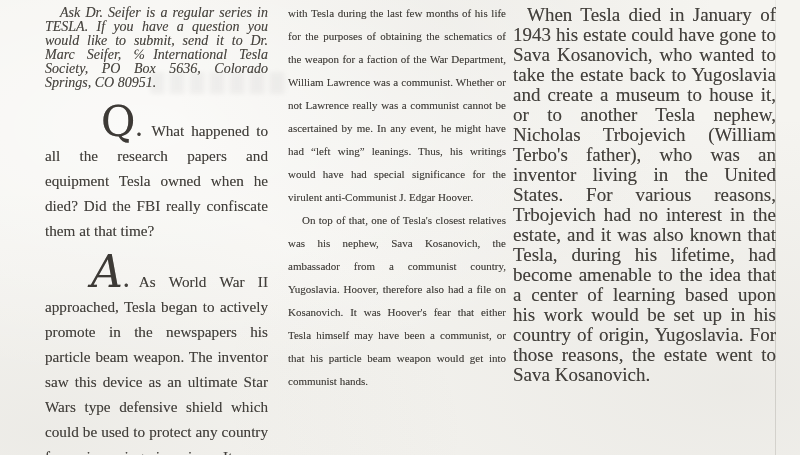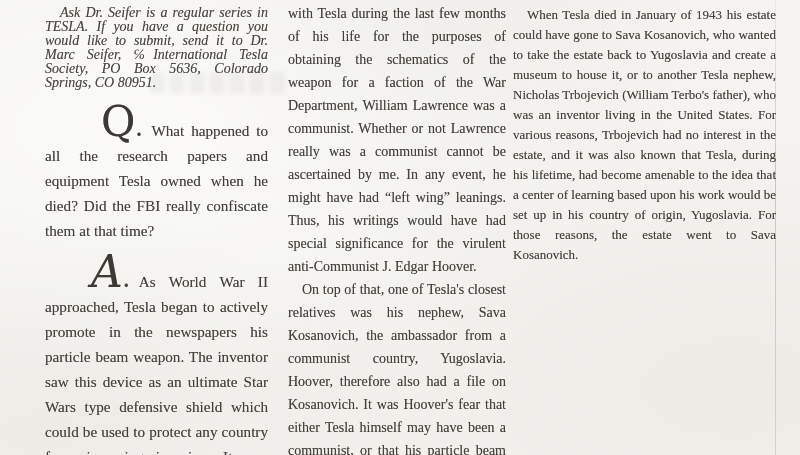--- a/index.html
+++ b/index.html
@@ -22,22 +22,22 @@
   }
   .col{
     position:absolute;top:0;bottom:0;
     text-align:justify;
     filter:blur(0.32px);
     text-shadow:0 0 0.6px rgba(64,60,55,0.45);
     overflow:hidden;
   }
   .col p{margin:0;}
   .col-1{left:45px;width:223px;font-size:15.2px;line-height:25px;}
-  .col-2{left:288px;width:218px;font-size:14px;line-height:23px;padding-top:2px;}
-  .col-3{left:513px;width:263px;font-size:13px;line-height:20px;padding-top:5px;}
+  .col-2{left:288px;width:218px;font-size:11px;line-height:23px;padding-top:2px;}
+  .col-3{left:513px;width:263px;font-size:19px;line-height:20px;padding-top:5px;}
 
   .note{
     margin-top:6px !important;
     font-style:italic;
     font-size:14px;line-height:14px;
     text-indent:15px;
     color:#4a4742;
   }
   .qa-para{margin-top:14px !important;text-indent:56px;}
   .a-para{margin-top:10px !important;text-indent:46px;}

